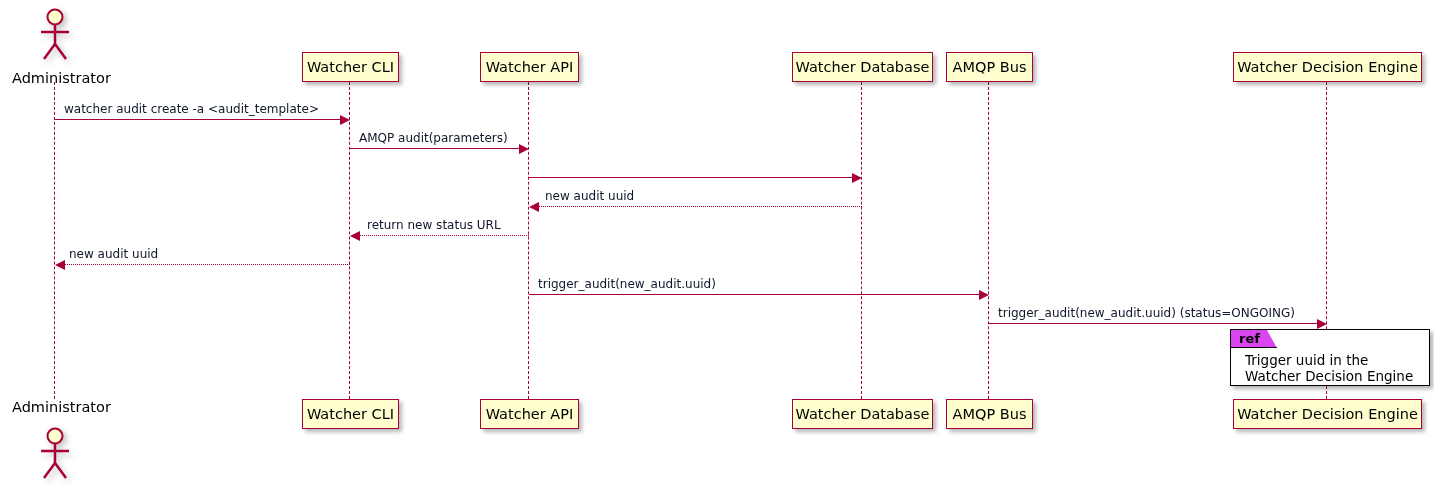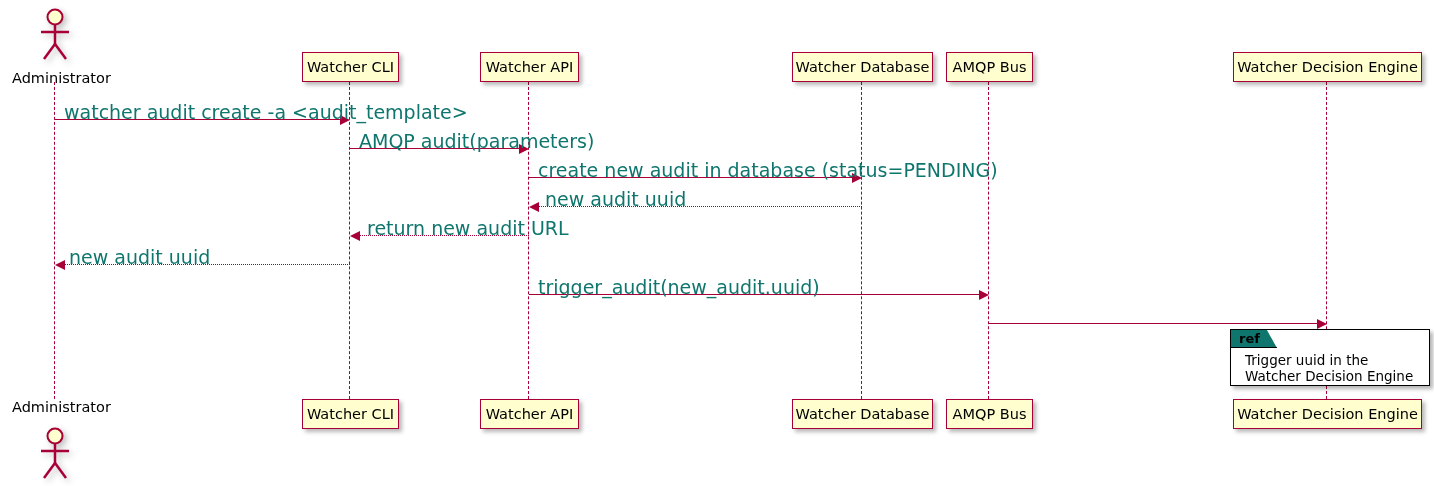--- a/index.html
+++ b/index.html
@@ -45,36 +45,36 @@
   }
   .msg-line.dotted{border-top:1.5px dotted #A80036;}
   .arrow-head{
     position:absolute;width:0;height:0;
     border-top:5px solid transparent;
     border-bottom:5px solid transparent;
   }
   .arrow-head.right{border-left:10px solid #A80036;}
   .arrow-head.left{border-right:10px solid #A80036;}
   .msg-label{
-    position:absolute;font-size:19px;white-space:nowrap;color:#0f766e;line-height:1;
+    position:absolute;font-size:12px;white-space:nowrap;color:#0f172a;line-height:1;
   }
 
   
   .ref-box{
     position:absolute;
     background:#FFFFFF;
     border:1.5px solid #000000;
     box-shadow:3px 3px 4px rgba(0,0,0,0.30);
     box-sizing:border-box;
   }
   .ref-tab{
     position:absolute;left:0;top:0;
     height:18px;
     box-sizing:border-box;
-    background:#0f766e;
+    background:#d946ef;
     border-right:1.5px solid #000;
     border-bottom:1.5px solid #000;
     padding:1px 16px 1px 8px;
     font-size:13px;font-weight:bold;line-height:16px;
     color:#000;
     clip-path:polygon(0 0,calc(100% - 10px) 0,100% 100%,0 100%);
   }
   .ref-body{
     position:absolute;left:0;top:20px;right:0;
     padding:2px 10px 2px 14px;
@@ -123,32 +123,32 @@
     <div class="participant" style="left: 1233px; top: 52px; width: 189px;">Watcher Decision Engine</div>
     <div class="participant" style="left: 1233px; top: 399px; width: 189px;">Watcher Decision Engine</div>
     <div class="msg-line" style="left: 55px; top: 119px; width: 286px;"></div>
     <div class="arrow-head right" style="left: 340px; top: 114.5px;"></div>
     <div class="msg-label" style="left: 64px; top: 103px;">watcher audit create -a &lt;audit_template&gt;</div>
     <div class="msg-line" style="left: 350px; top: 148px; width: 170px;"></div>
     <div class="arrow-head right" style="left: 519px; top: 143.5px;"></div>
     <div class="msg-label" style="left: 359px; top: 132px;">AMQP audit(parameters)</div>
     <div class="msg-line" style="left: 529px; top: 177px; width: 324px;"></div>
     <div class="arrow-head right" style="left: 852px; top: 172.5px;"></div>
-    <div class="msg-label" style="left: 538px; top: 161px;">create new audit in database (status=PENDING)</div>
     <div class="msg-line dotted" style="left: 538px; top: 206px; width: 324px;"></div>
     <div class="arrow-head left" style="left: 529px; top: 201.5px;"></div>
     <div class="msg-label" style="left: 545px; top: 190px;">new audit uuid</div>
     <div class="msg-line dotted" style="left: 359px; top: 235px; width: 170px;"></div>
     <div class="arrow-head left" style="left: 350px; top: 230.5px;"></div>
-    <div class="msg-label" style="left: 367px; top: 219px;">return new audit URL</div>
+    <div class="msg-label" style="left: 367px; top: 219px;">return new status URL</div>
     <div class="msg-line dotted" style="left: 64px; top: 264px; width: 286px;"></div>
     <div class="arrow-head left" style="left: 55px; top: 259.5px;"></div>
     <div class="msg-label" style="left: 69px; top: 248px;">new audit uuid</div>
     <div class="msg-line" style="left: 529px; top: 294px; width: 451px;"></div>
     <div class="arrow-head right" style="left: 979px; top: 289.5px;"></div>
     <div class="msg-label" style="left: 538px; top: 278px;">trigger_audit(new_audit.uuid)</div>
     <div class="msg-line" style="left: 989px; top: 323px; width: 329px;"></div>
     <div class="arrow-head right" style="left: 1317px; top: 318.5px;"></div>
+    <div class="msg-label" style="left: 998px; top: 307px;">trigger_audit(new_audit.uuid) (status=ONGOING)</div>
     <div class="ref-box" style="left: 1230px; top: 329px; width: 200px; height: 57px;">
       <div class="ref-tab">ref</div>
       <div class="ref-body"><div>Trigger uuid in the</div><div>Watcher Decision Engine</div></div>
     </div>
   </div>
 
 </body></html>

